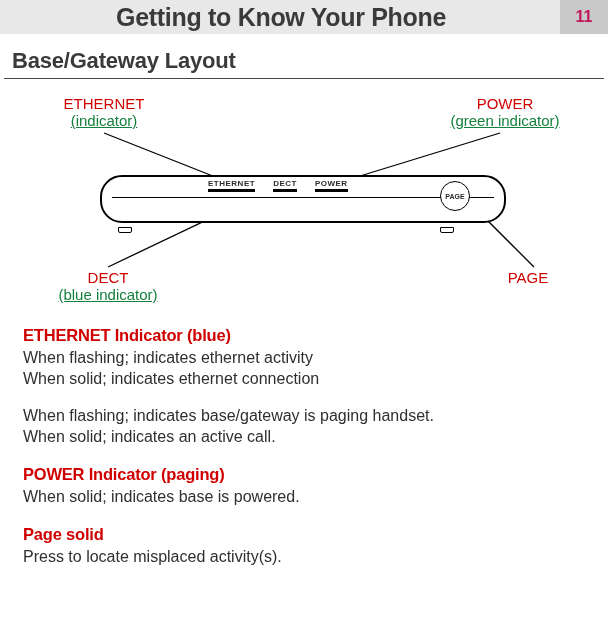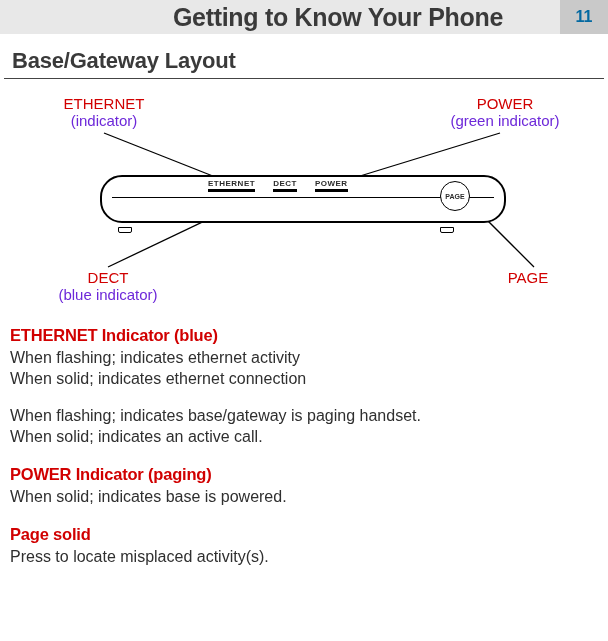--- a/index.html
+++ b/index.html
@@ -19,30 +19,30 @@
   .header-left {
     flex: 0 0 116px;
     background: #e8e8e8;
   }
   .header-title {
     flex: 1;
     background: #e8e8e8;
     font-size: 25px;
     font-weight: 600;
     color: #3a3a3a;
-    text-align: center;
+    text-align: left;
     line-height: 34px;
     letter-spacing: -0.3px;
   }
   .header-page {
     flex: 0 0 48px;
     background: #c9c9c9;
     font-size: 16px;
     font-weight: 600;
-    color: #0369a1;
+    color: #be185d;
     text-align: center;
     line-height: 34px;
   }
   .section-title {
     font-size: 22px;
     font-weight: 600;
     color: #3a3a3a;
     padding: 10px 8px 4px 8px;
     border-bottom: 1.5px solid #444;
     margin: 4px 4px 0 4px;
@@ -54,21 +54,21 @@
     height: 230px;
     margin: 10px 8px 0 8px;
   }
   .callout {
     position: absolute;
     text-align: center;
     font-size: 15px;
     line-height: 1.15;
   }
   .callout .red { color: #d10000; }
-  .callout .green { color: #6d28d9; display:block; }
+  .callout .green { color: #15803d; display:block;text-decoration:underline; }
 
   
   .device-wrap {
     position: absolute;
     left: 92px;
     top: 82px;
     width: 406px;
     height: 60px;
   }
   .device-body {
@@ -119,21 +119,21 @@
     border-radius: 50%;
     font-size: 7px;
     font-weight: 700;
     display:flex;
     align-items:center;
     justify-content:center;
     background:#fff;
   }
 
   .content {
-    padding: 6px 10px 0 10px;
+    padding: 6px 10px 0 23px;
     font-size: 16px;
     line-height: 1.3;
     color: #2f2f2f;
   }
   .block { margin-bottom: 16px; }
   .block h3 {
     font-size: 16.5px;
     font-weight: 700;
     color: #d10000;
     margin-bottom: 2px;

